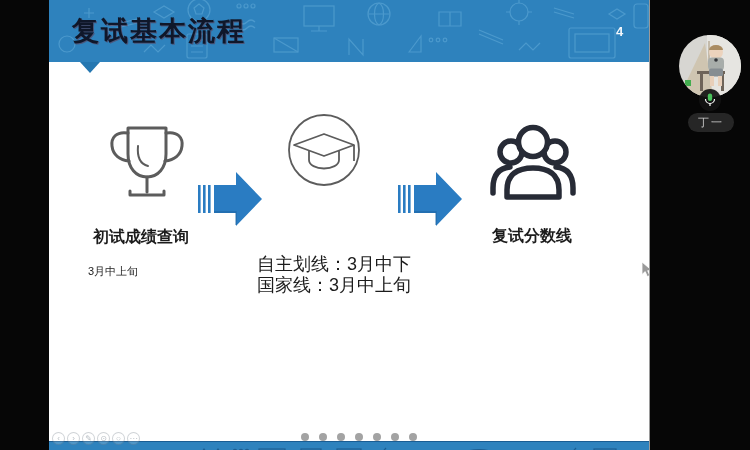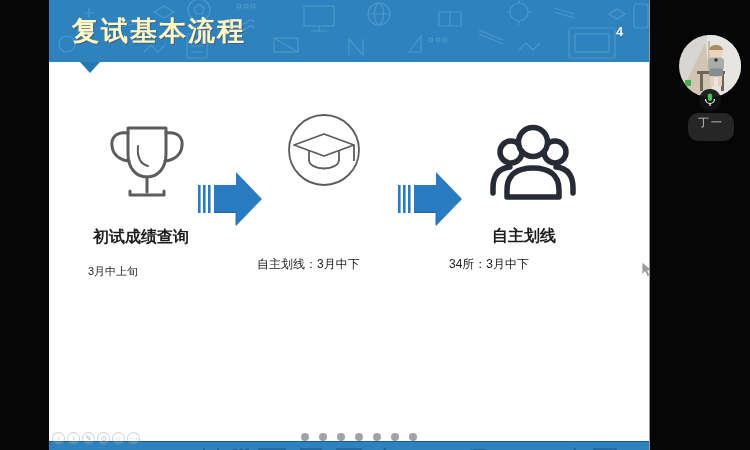--- a/index.html
+++ b/index.html
@@ -2,45 +2,45 @@
 <html><head>
 <meta charset="utf-8">
 <style>
   html,body{margin:0;padding:0;background:#060606;}
   .stage{position:relative;width:750px;height:450px;background:#060606;overflow:hidden;
          font-family:"Liberation Sans","DejaVu Sans",sans-serif;}
   
   .slide{position:absolute;left:49px;top:0;width:600px;height:450px;background:#ffffff;
          border-right:1px solid #9a9a9a;overflow:hidden;}
   .slide-header{position:absolute;left:0;top:0;width:600px;height:62px;background:#2e82bd;overflow:hidden;}
-  .slide-title{position:absolute;left:23px;top:13px;font-size:27px;font-weight:bold;color:#fef9c3;
+  .slide-title{position:absolute;left:23px;top:13px;font-size:27px;font-weight:bold;color:#0f172a;
                letter-spacing:2px;text-shadow:1px 1px 0 rgba(130,10,5,.35);white-space:nowrap;}
   .page-number{position:absolute;left:567px;top:24px;font-size:13px;font-weight:600;color:#f2f6fa;}
   .header-pointer{position:absolute;left:31px;top:62px;width:0;height:0;
                   border-left:10px solid transparent;border-right:10px solid transparent;
                   border-top:11px solid #2577b1;}
   .slide-footer{position:absolute;left:0;top:441px;width:600px;height:9px;background:#2e82bd;
                 border-top:1px solid #1a5d93;overflow:hidden;box-sizing:border-box;}
   
   .icon-abs{position:absolute;}
   .step-label{position:absolute;font-size:16px;color:#1c1c1c;white-space:nowrap;font-weight:bold;}
-  .step-line{position:absolute;font-size:12px;color:#1c1c1c;white-space:nowrap;line-height:21px;}
+  .step-line{position:absolute;font-size:18px;color:#1c1c1c;white-space:nowrap;line-height:21px;}
   
   .dots-row{position:absolute;left:252px;top:433px;display:flex;gap:10px;}
   .dot{width:8px;height:8px;border-radius:50%;background:#a3a3a3;}
   
   .ghost-toolbar{position:absolute;left:3px;top:432px;display:flex;gap:2px;z-index:5;opacity:.55;}
   .ghost-btn{width:13px;height:13px;border-radius:50%;border:1px solid rgba(95,108,120,.55);
              background:rgba(255,255,255,.3);color:rgba(80,95,110,.75);font-size:8px;line-height:12px;
              text-align:center;box-sizing:border-box;}
   
   .webcam{position:absolute;left:679px;top:35px;width:62px;height:62px;border-radius:50%;overflow:hidden;}
   .mic-btn{position:absolute;left:699px;top:89px;width:22px;height:22px;border-radius:50%;
            background:rgba(18,18,18,.92);display:flex;align-items:center;justify-content:center;}
-  .name-pill{position:absolute;left:688px;top:113px;height:28px;line-height:19px;padding:0 10px;
+  .name-pill{position:absolute;left:688px;top:113px;height:19px;line-height:19px;padding:0 10px;
              border-radius:10px;background:rgba(40,40,40,.94);color:#c9c9c9;font-size:11px;
              letter-spacing:2px;white-space:nowrap;}
   .cursor{position:absolute;left:592px;top:261px;z-index:9;}
 </style>
 </head>
 <body>
 
 <div class="stage">
 
   <div class="slide">
@@ -114,20 +114,21 @@
 
     <svg class="icon-abs" style="left:238px;top:112px" width="74" height="76" viewBox="0 0 74 76">
       <g fill="none" stroke="#5c5c5c" stroke-width="1.8" stroke-linejoin="round">
         <circle cx="37" cy="38" r="35"></circle>
         <path d="M37,22 L67,33 L37,44 L7,33 Z"></path>
         <path d="M22,38 V48 C22,53 29,56.5 37,56.5 C45,56.5 52,53 52,48 V38"></path>
         <path d="M67,33 V49"></path>
       </g>
     </svg>
     <div class="step-line" style="left:208px;top:254px">自主划线：3月中下</div>
+    <div class="step-line" style="left:208px;top:275px">国家线：3月中上旬</div>
 
     <svg class="icon-abs" style="left:349px;top:172px" width="64" height="54" viewBox="0 0 64 54">
       <g fill="#2a7cc2">
         <rect x="0" y="13" width="2.6" height="28"></rect>
         <rect x="5" y="13" width="2.6" height="28"></rect>
         <rect x="10" y="13" width="2.6" height="28"></rect>
         <path d="M16,13 H38 V0 L64,27 L38,54 V41 H16 Z"></path>
       </g>
       <path d="M16,40 H38 V53" fill="none" stroke="#1b619e" stroke-width="1.4" opacity=".6"></path>
     </svg>
@@ -135,22 +136,21 @@
     <svg class="icon-abs" style="left:441px;top:121px" width="86" height="80" viewBox="0 0 86 80">
       <g fill="none" stroke="#272b36" stroke-width="5.5" stroke-linecap="round">
         <circle cx="21" cy="31" r="11"></circle>
         <circle cx="65" cy="31" r="11"></circle>
         <path d="M3,72 V67 C3,53 10,47 20,46"></path>
         <path d="M83,72 V67 C83,53 76,47 66,46"></path>
         <circle cx="43" cy="21" r="14.5" fill="#ffffff"></circle>
         <path d="M17,76 V69 C17,53 28,47 43,47 C58,47 69,53 69,69 V76 Z" fill="#ffffff" stroke-linejoin="round"></path>
       </g>
     </svg>
-    <div class="step-label" style="left:443px;top:226px">自主划线</div>
-    <div class="step-line" style="left:400px;top:254px">34所：3月中下</div>
+    <div class="step-label" style="left:443px;top:226px">复试分数线</div>
 
     <div class="ghost-toolbar">
       <div class="ghost-btn">‹</div>
       <div class="ghost-btn">›</div>
       <div class="ghost-btn">✎</div>
       <div class="ghost-btn">⊙</div>
       <div class="ghost-btn">○</div>
       <div class="ghost-btn">⋯</div>
     </div>
 

